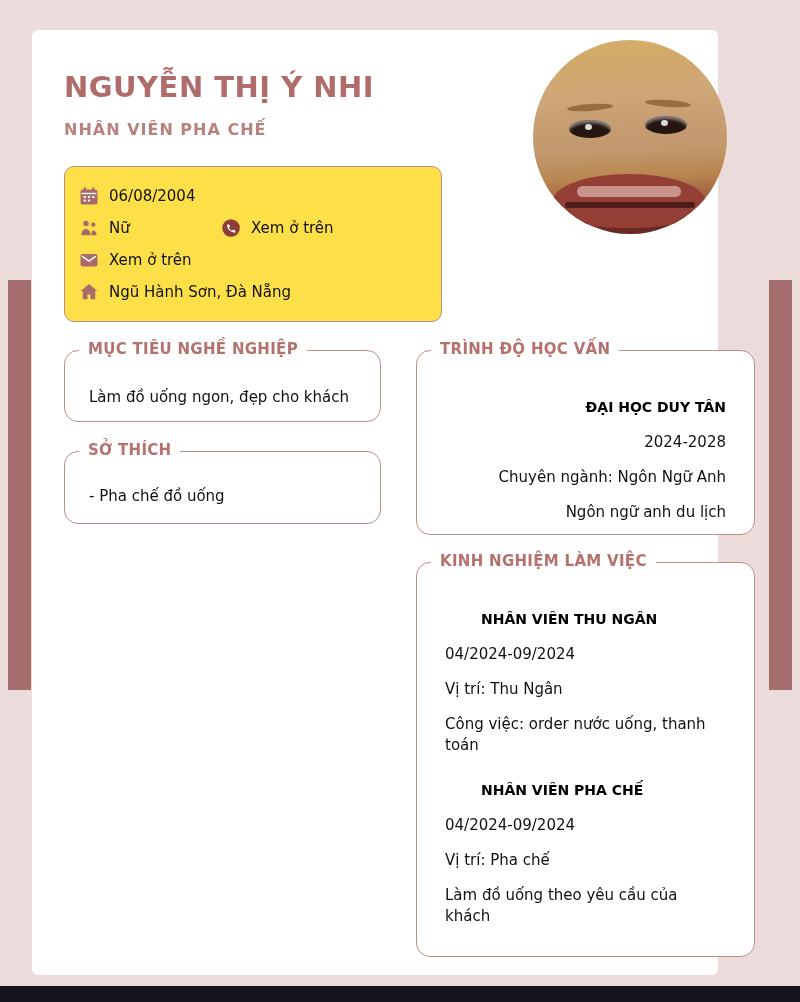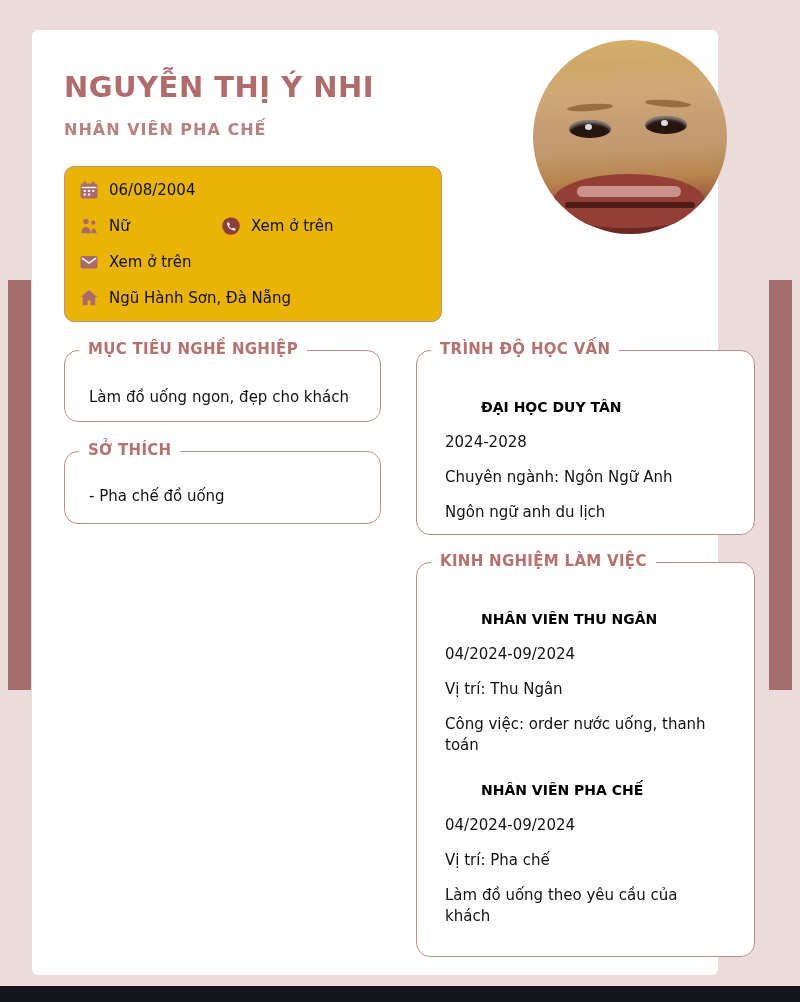--- a/index.html
+++ b/index.html
@@ -26,36 +26,36 @@
   .brow.r { left:112px; top:60px; transform:rotate(4deg); }
   .eye { position:absolute; width:42px; height:18px; background:#241511; border-radius:50%; box-shadow:inset 0 3px 3px rgba(255,255,255,.45); }
   .eye.l { left:36px; top:80px; }
   .eye.r { left:112px; top:76px; }
   .eye::after { content:""; position:absolute; left:16px; top:4px; width:7px; height:6px; background:#fff; border-radius:50%; opacity:.85; }
   .mouth { position:absolute; left:20px; top:134px; width:152px; height:54px; background:#943f35; border-radius:50% 50% 46% 46%; }
   .teeth { position:absolute; left:44px; top:146px; width:104px; height:11px; background:#c9938a; border-radius:6px; }
   .mouth-line { position:absolute; left:32px; top:162px; width:130px; height:6px; background:#4f1c19; border-radius:3px; }
 
   
-  .contact { position:absolute; left:32px; top:136px; width:378px; height:156px; background:#eab308; border:1px solid #bd8f83; border-radius:10px; padding:10px 14px; display:flex; flex-direction:column; justify-content:space-between; }
+  .contact { position:absolute; left:32px; top:136px; width:378px; height:156px; background:#fde047; border:1px solid #bd8f83; border-radius:10px; padding:16px 14px; display:flex; flex-direction:column; justify-content:space-between; }
   .c-row { display:flex; align-items:center; height:26px; }
   .pair { display:flex; align-items:center; gap:10px; }
   .pair.first { width:142px; }
   .c-row .txt { font-size:15px; color:#111; white-space:nowrap; }
   .ic { width:20px; height:20px; flex:0 0 20px; display:inline-block; }
 
   
   .box { position:absolute; background:#fff; border:1.5px solid #bb8e8a; border-radius:14px; }
   .legend { position:absolute; top:-11px; left:14px; background:#fff; padding:0 9px; font-size:15px; font-weight:bold; color:#b5716d; letter-spacing:.3px; white-space:nowrap; }
   .box .line { margin:0 0 14px; font-size:15px; line-height:21px; color:#111; }
   .box .line.bold { font-weight:bold; color:#000; font-size:14px;margin-left:36px; }
 
   #box-objective  { left:32px;  top:320px; width:317px; height:72px;  padding:36px 24px 0; }
   #box-hobbies    { left:32px;  top:421px; width:317px; height:73px;  padding:34px 24px 0; }
-  #box-education  { left:384px; top:320px; width:339px; height:185px; padding:46px 28px 0; }
+  #box-education  { left:384px; top:320px; width:339px; height:185px; padding:46px 28px 0;text-align:right; }
   #box-experience { left:384px; top:532px; width:339px; height:395px; padding:46px 28px 0; }
   .job + .job { margin-top:24px; }
 
   .watermark { position:absolute; right:24px; top:970px; font-family:"DejaVu Sans Mono","Liberation Mono",monospace; font-size:13.5px; color:#111;margin-top:41px; }
 </style>
 </head>
 <body>
 
 <div class="page">
 

